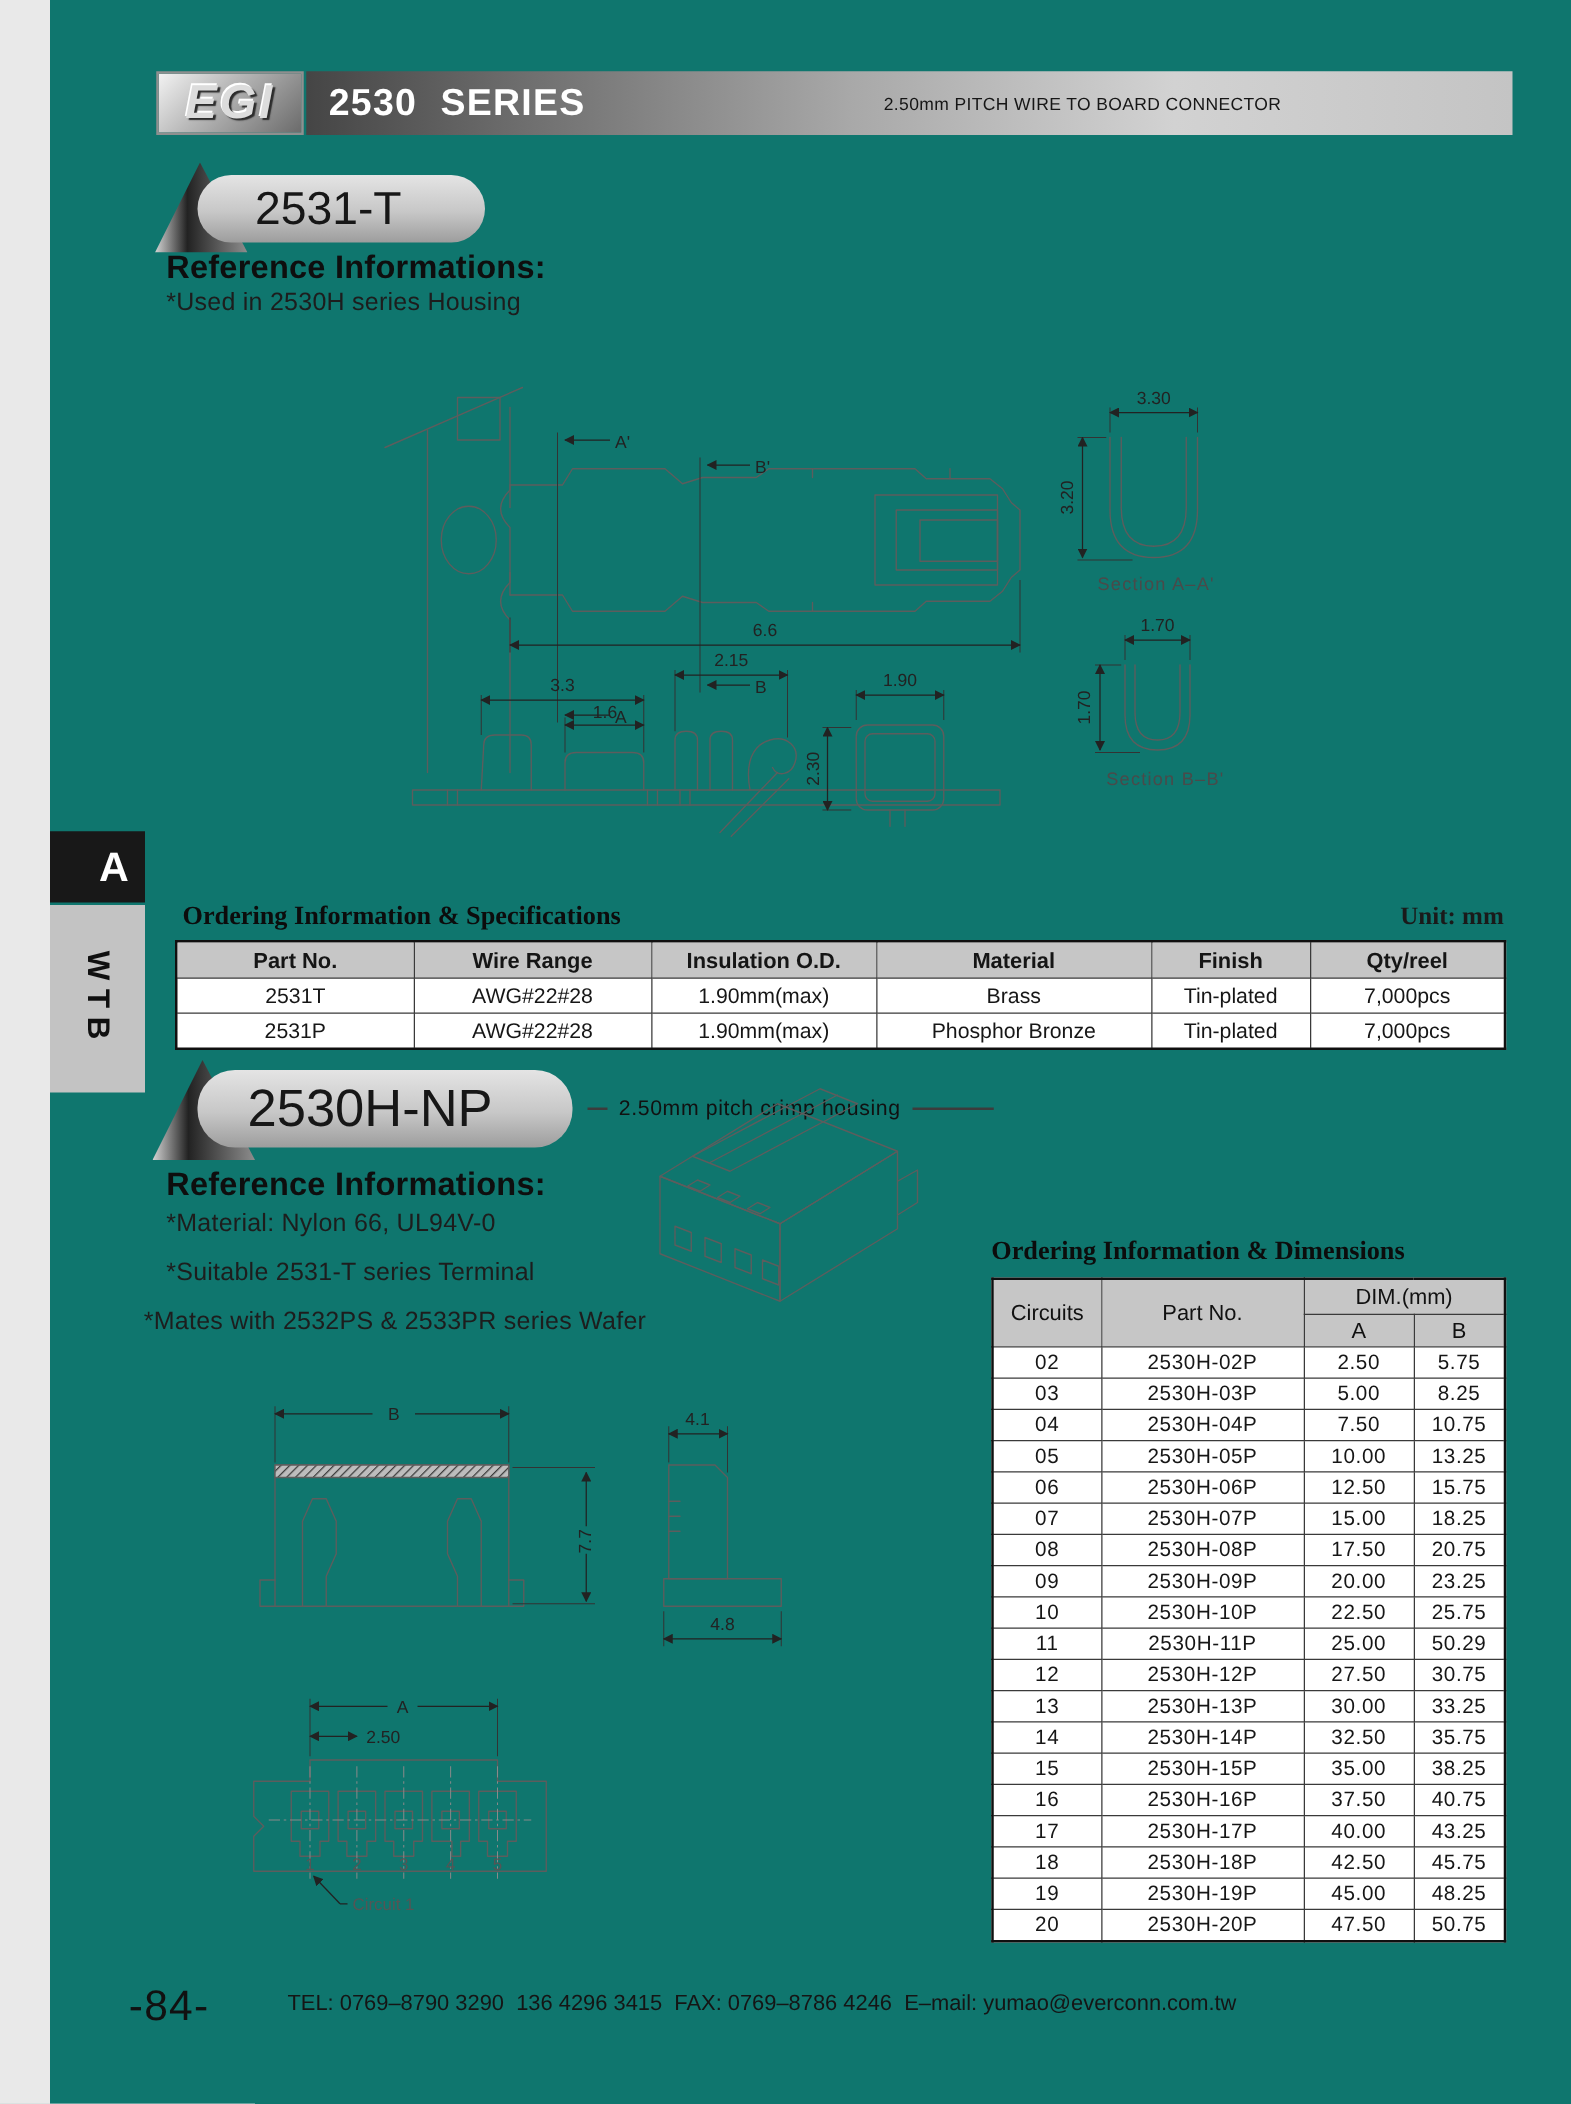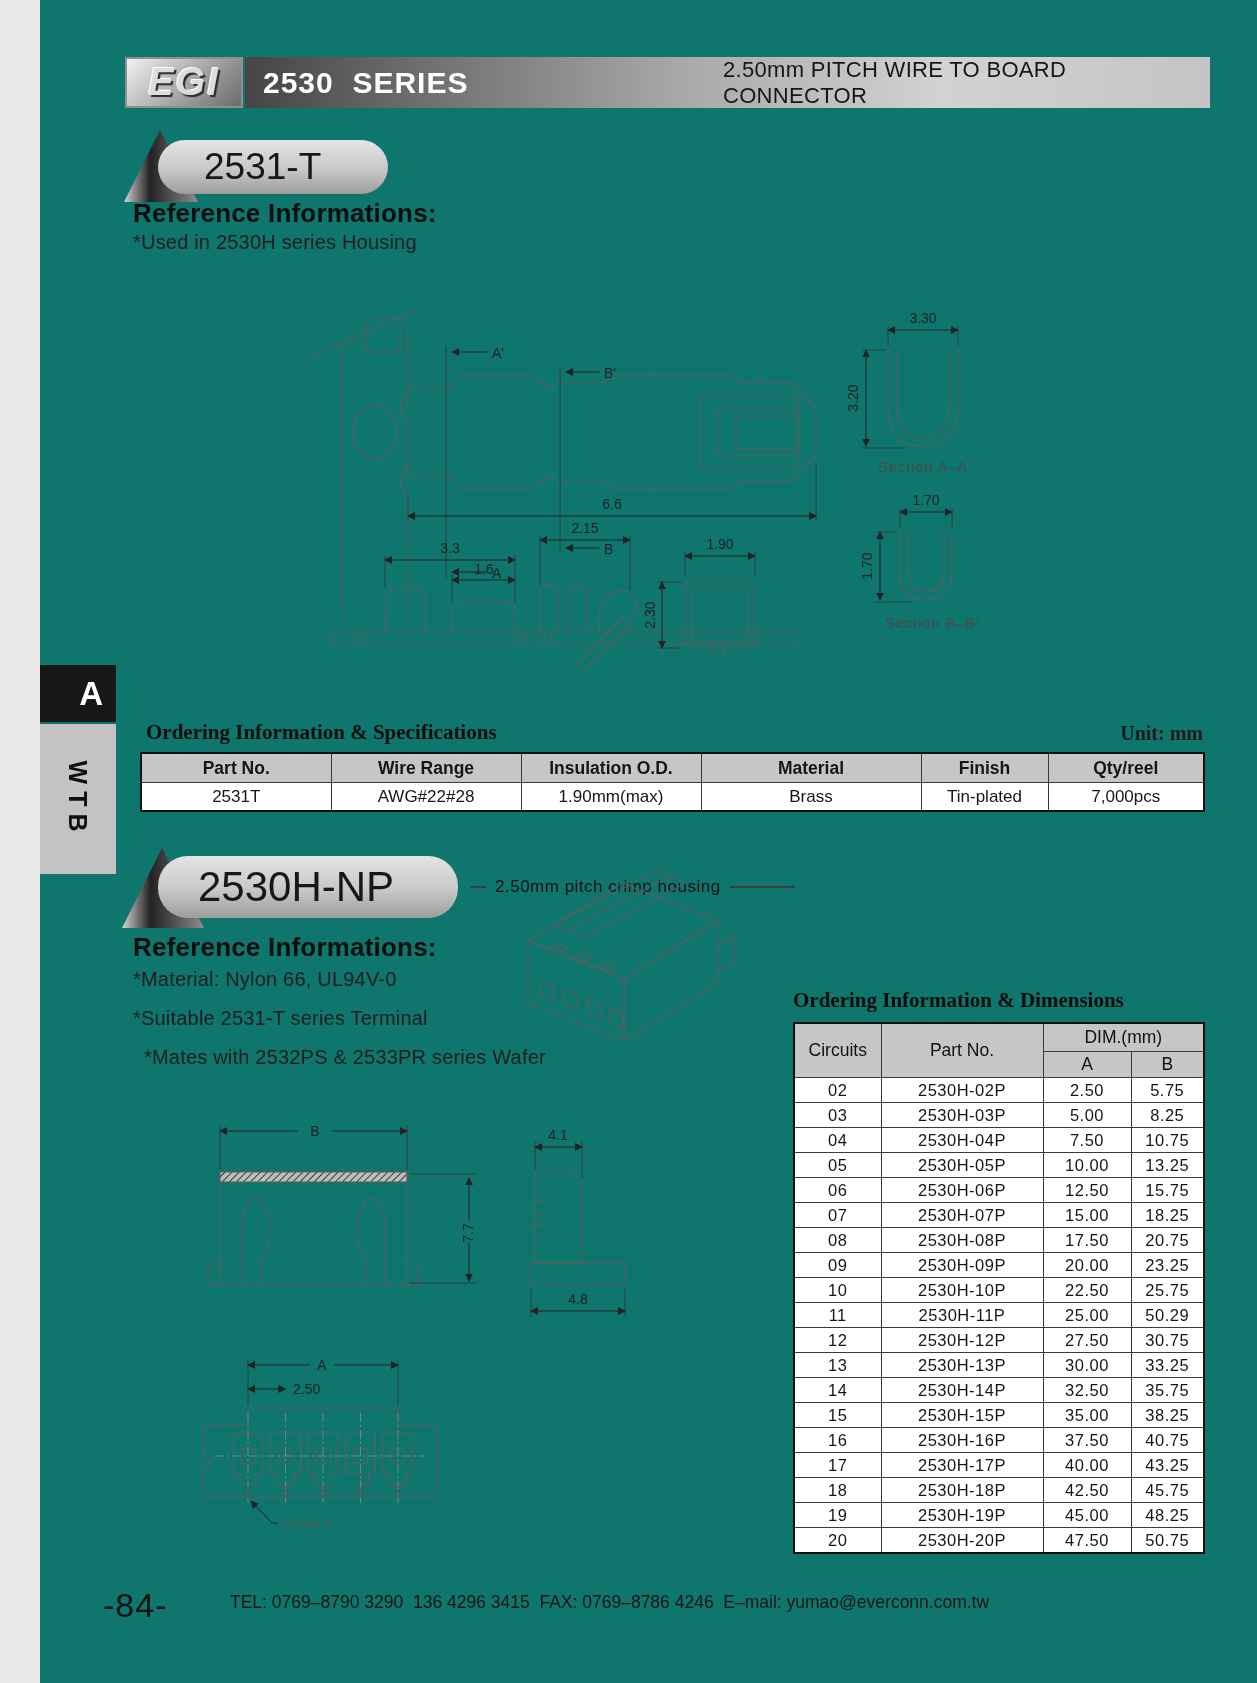--- a/index.html
+++ b/index.html
@@ -9,21 +9,21 @@
   #logo{position:absolute;left:85px;top:57px;width:118px;height:51px;
         background:linear-gradient(135deg,#f2f2f2 0%,#b9b9b9 40%,#6b6b6b 100%);
         border:2px solid #8f8f8f;box-sizing:border-box;
         display:flex;align-items:center;justify-content:center;}
   #logo span{font-weight:bold;font-style:italic;font-size:38px;letter-spacing:2px;color:#dcdcdc;
         text-shadow:2px 2px 1px #2b2b2b,-1px -1px 0 #ffffff;}
   #hbar{position:absolute;left:205px;top:57px;width:965px;height:51px;
         background:linear-gradient(90deg,#454545 0%,#6e6e6e 18%,#a8a8a8 45%,#d2d2d2 72%,#c4c4c4 100%);
         display:flex;align-items:center;}
   #hbar .series{white-space:pre;margin-left:18px;font-size:30px;font-weight:bold;color:#ffffff;letter-spacing:1px;}
-  #hbar .sub{position:absolute;left:478px;font-size:22px;color:#161616;letter-spacing:.3px;}
+  #hbar .sub{position:absolute;left:462px;font-size:14px;color:#161616;letter-spacing:.3px;}
   
   .tri{position:absolute;}
   .pill{position:absolute;border-radius:30px;
         background:linear-gradient(180deg,#e4e4e4 0%,#c7c7c7 55%,#9d9d9d 100%);
         display:flex;align-items:center;}
   #pill1{left:118px;top:140px;width:230px;height:54px;}
   #pill1 span{margin-left:46px;font-size:37px;color:#171717;}
   #pill2{left:118px;top:856px;width:300px;height:62px;}
   #pill2 span{margin-left:40px;font-size:42px;color:#171717;}
   .caption{position:absolute;display:flex;align-items:center;gap:9px;height:20px;}
@@ -222,20 +222,28 @@
 
         <tr>
           <td>2531T</td>
           <td>AWG#22#28</td>
           <td>1.90mm(max)</td>
           <td>Brass</td>
           <td>Tin-plated</td>
           <td>7,000pcs</td>
         </tr>
 
+        <tr>
+          <td>2531P</td>
+          <td>AWG#22#28</td>
+          <td>1.90mm(max)</td>
+          <td>Phosphor Bronze</td>
+          <td>Tin-plated</td>
+          <td>7,000pcs</td>
+        </tr>
       </tbody>
   </table>
 
   <svg class="tri" style="left:82px;top:848px" width="82" height="80" viewBox="0 0 82 80">
     <defs>
         <linearGradient id="tg2" x1="0" y1="0" x2="1" y2="0">
       <stop offset="0" stop-color="#d4d4d4"></stop>
           <stop offset=".35" stop-color="#222"></stop>
           <stop offset="1" stop-color="#8d8d8d"></stop>
     </linearGradient>
@@ -247,21 +255,21 @@
   </div>
   <div class="caption" id="cap2">
     <span class="ln lead" style="width:16px"></span>
     <span class="txt">2.50mm pitch crimp housing</span>
     <span class="ln tail"></span>
   </div>
 
   <div class="refhead" style="left:93px;top:932px">Reference Informations:</div>
   <div class="note" style="left:93px;top:968px">*Material: Nylon 66, UL94V-0</div>
   <div class="note" style="left:93px;top:1007px">*Suitable 2531-T series Terminal</div>
-  <div class="note" style="left:104px;top:1046px">*Mates with 2532PS &amp; 2533PR series Wafer</div>
+  <div class="note" style="left:75px;top:1046px">*Mates with 2532PS &amp; 2533PR series Wafer</div>
 
   <svg style="left:80px;top:845px" width="660" height="700" viewBox="0 0 660 700">
     <defs>
       <marker id="ah2" viewBox="0 0 10 10" refX="9" refY="5" markerWidth="8" markerHeight="8" orient="auto-start-reverse">
         <path d="M0,0L10,5L0,10z" fill="#222"></path>
       </marker>
       <pattern id="hatch" patternUnits="userSpaceOnUse" width="5" height="5" patternTransform="rotate(45)">
         <rect width="5" height="5" fill="#bdbdbd"></rect>
         <line x1="0" y1="0" x2="0" y2="5" stroke="#3c3c3c" stroke-width="2"></line>
       </pattern>

